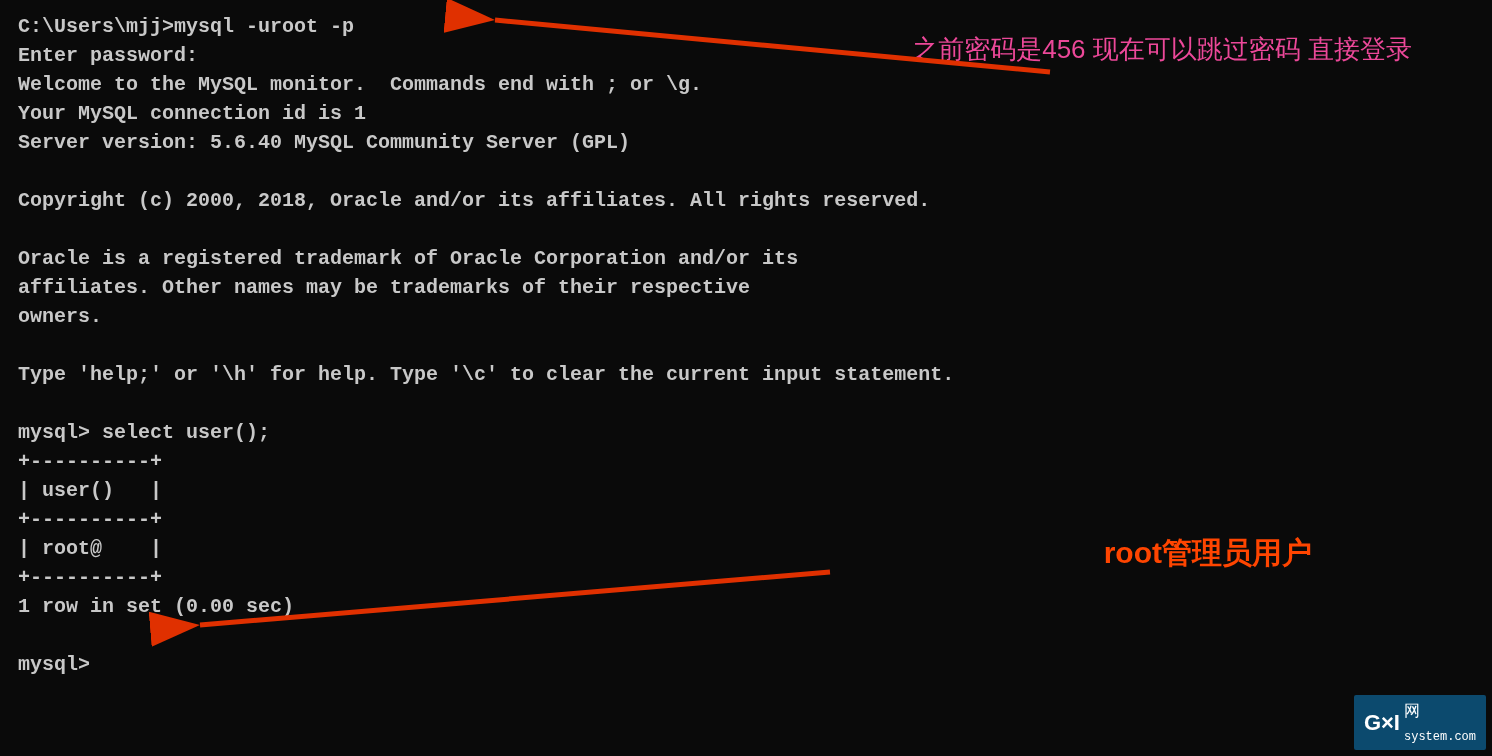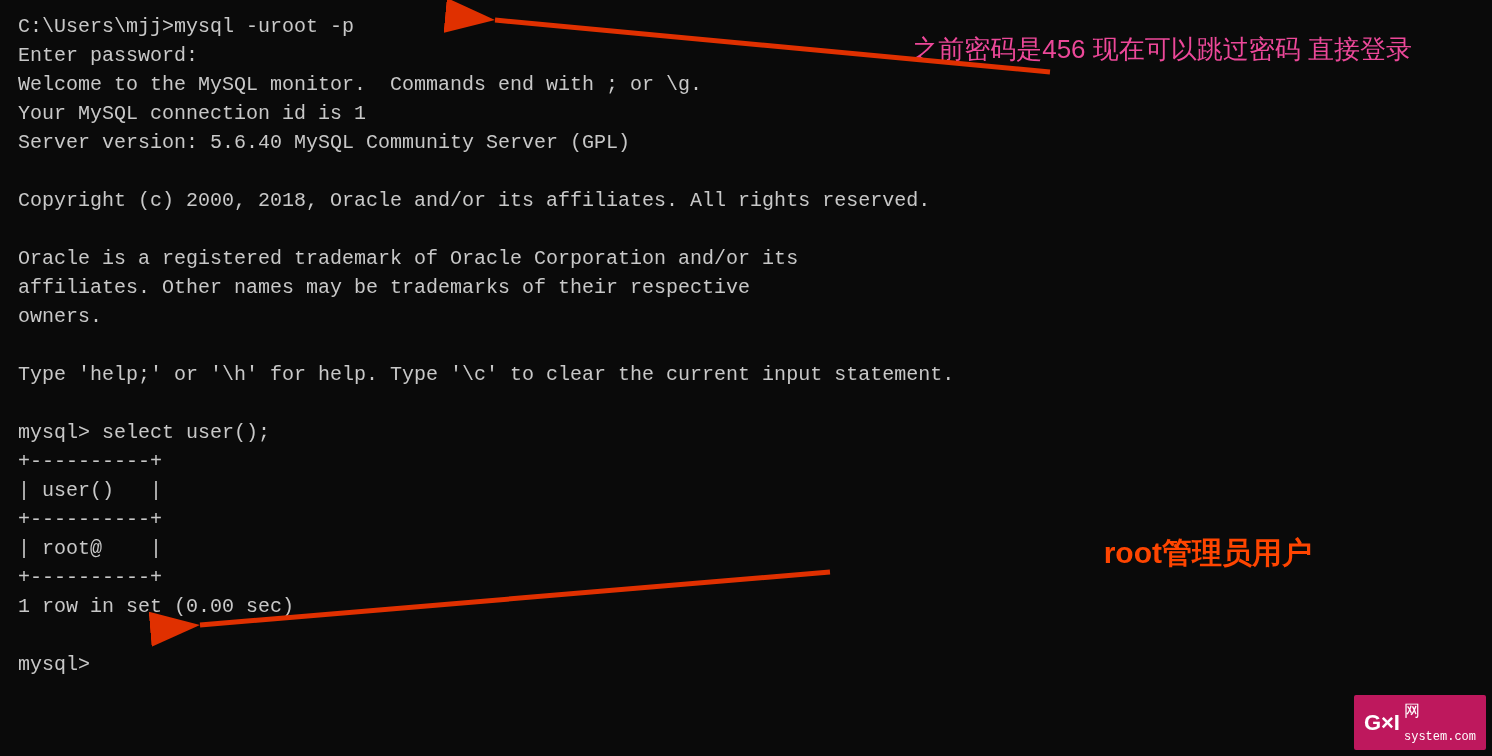--- a/index.html
+++ b/index.html
@@ -23,20 +23,21 @@
       width: 100%;
       height: 100%;
       padding: 12px 18px;
     }
 
     .terminal-text {
       white-space: pre;
       color: #c8c8c8;
       font-size: 20px;
       line-height: 1.45;
+      font-weight: bold;
     }
 
     .annotation-top-right {
       position: absolute;
       top: 30px;
       right: 80px;
       color: #ec4899;
       font-family: 'SimHei', 'Microsoft YaHei', sans-serif;
       font-size: 26px;
       line-height: 1.5;
@@ -56,21 +57,21 @@
     }
 
     svg.arrow-svg {
       overflow: visible;
     }
 
     .watermark {
       position: absolute;
       bottom: 6px;
       right: 6px;
-      background: #be185d;
+      background: #0c4a6e;
       color: #ffffff;
       font-family: 'SimHei', 'Microsoft YaHei', Arial, sans-serif;
       font-size: 16px;
       padding: 4px 10px;
       border-radius: 2px;
       display: flex;
       align-items: center;
       gap: 4px;
     }
 

